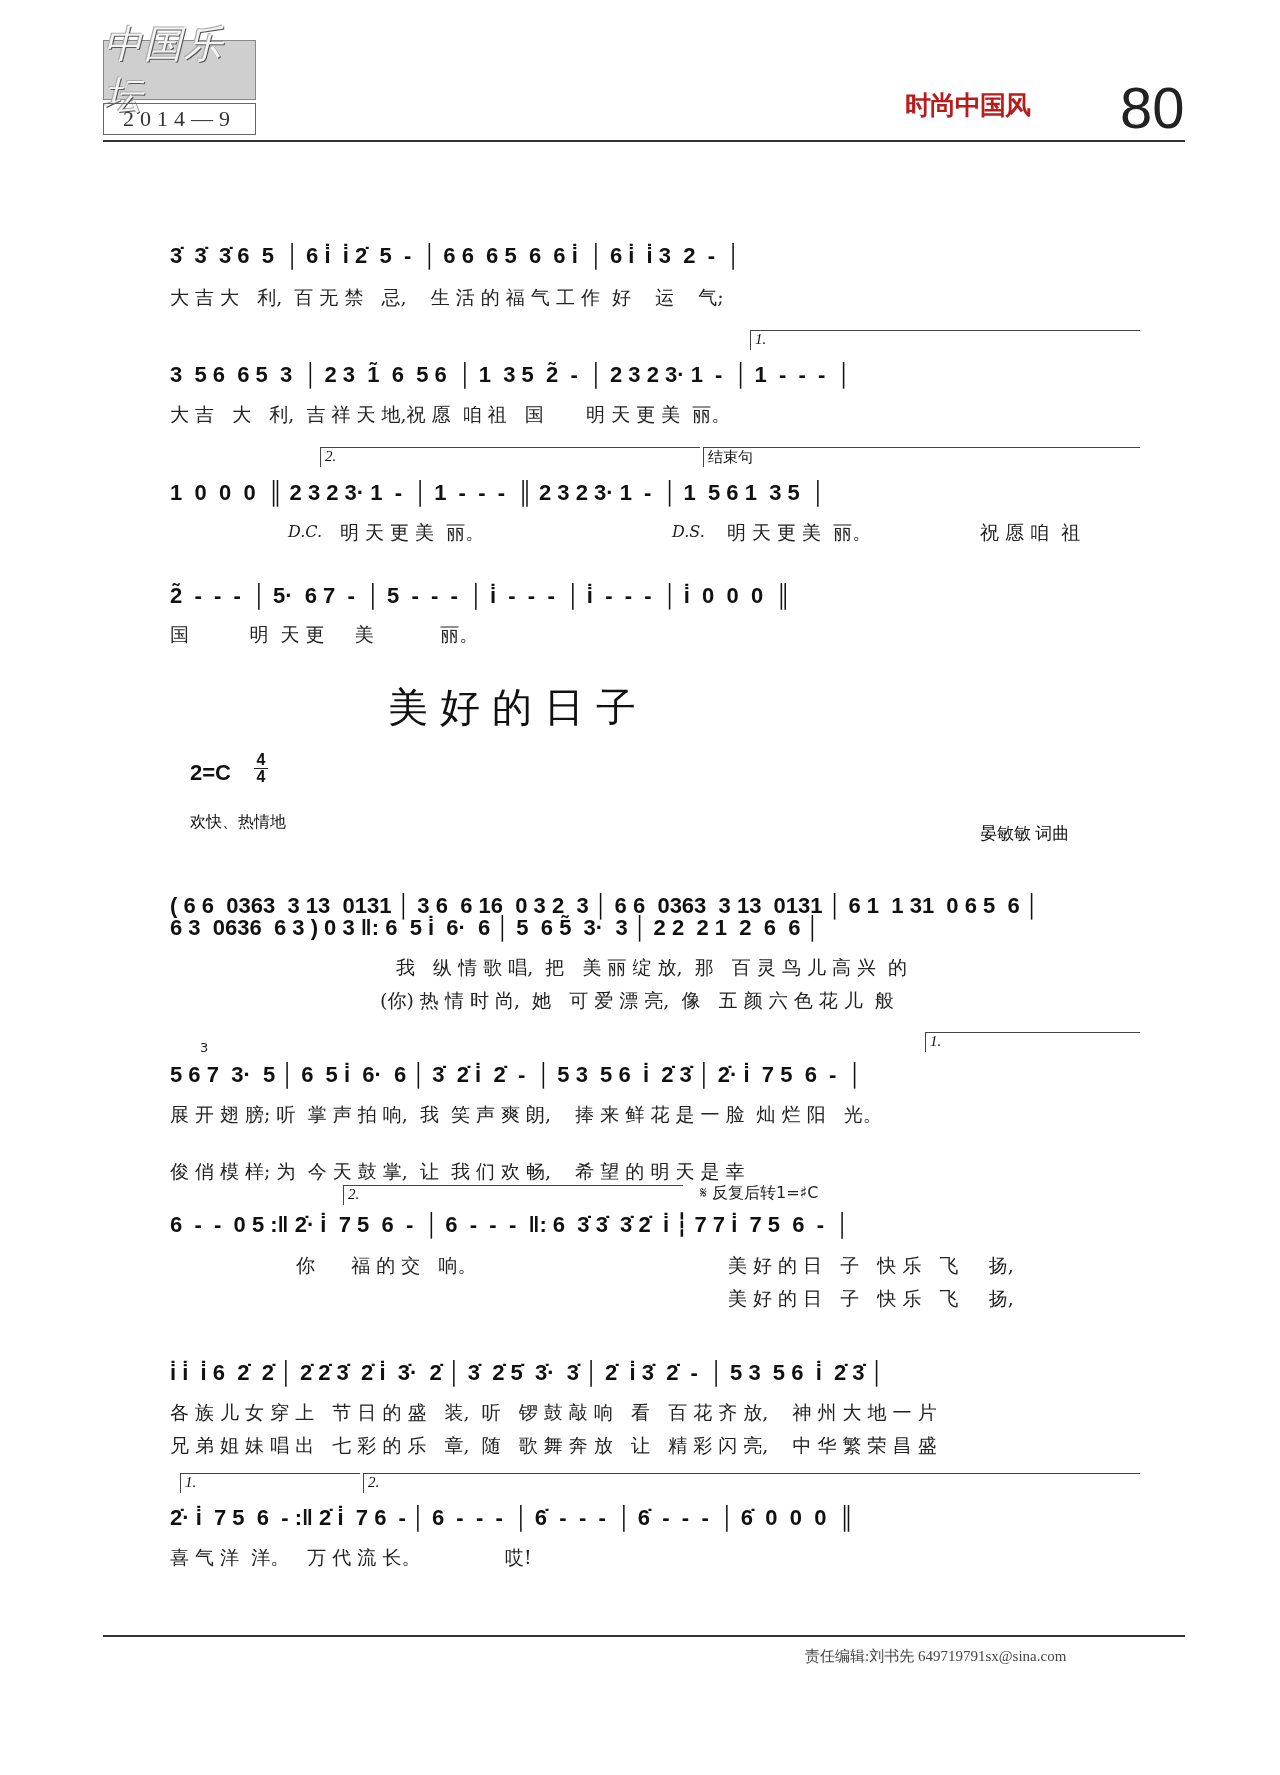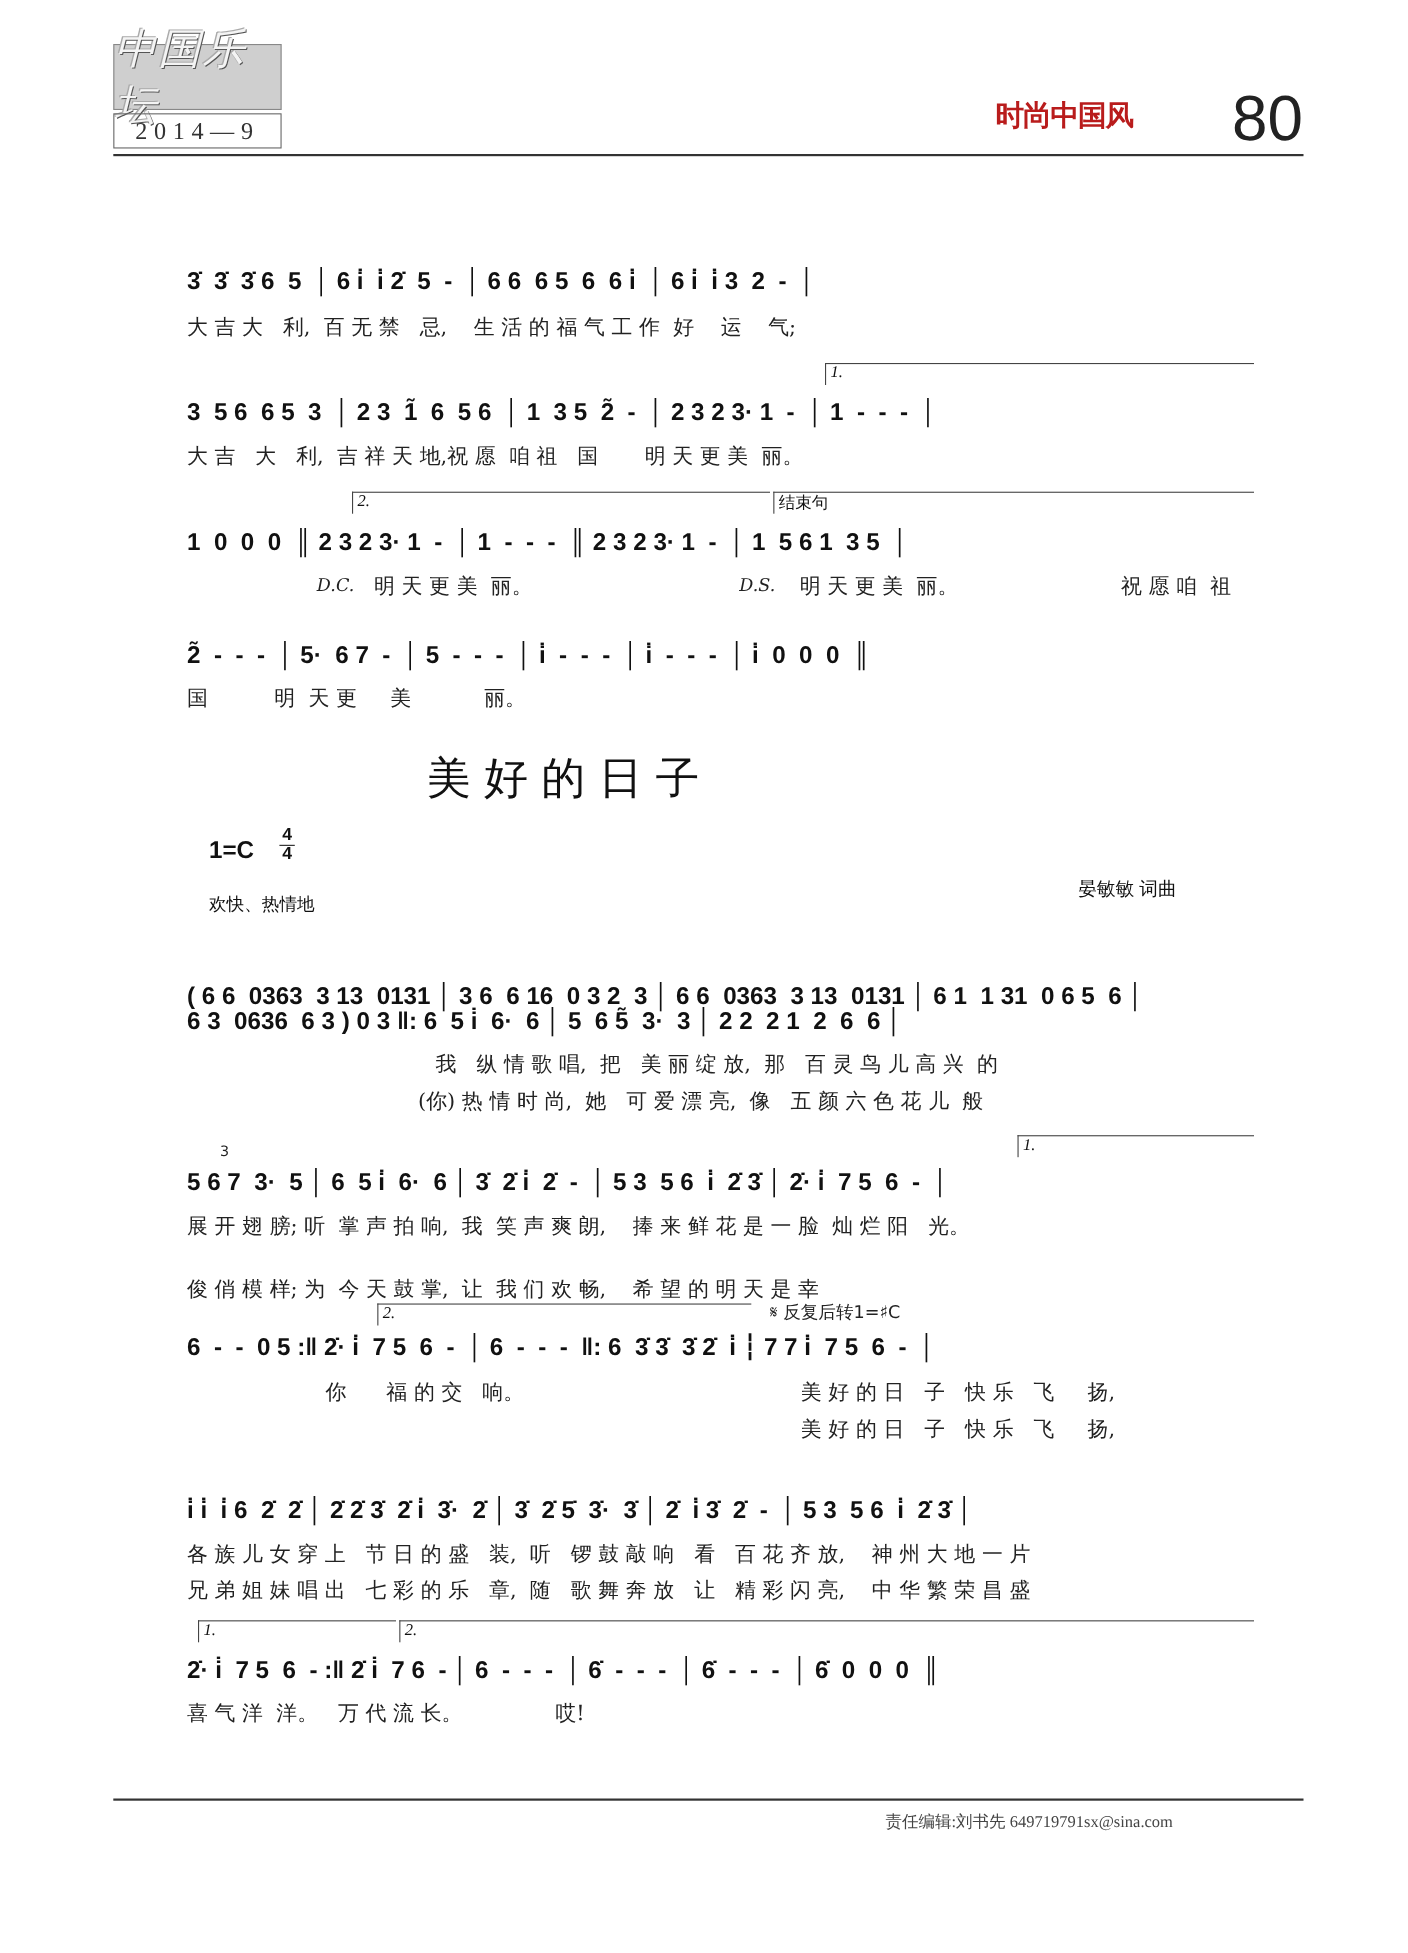--- a/index.html
+++ b/index.html
@@ -27,21 +27,21 @@
            font-family:"Liberation Serif", serif; font-style:italic; font-size:15px; padding-left:4px; box-sizing:border-box; }
   .small-label { position:absolute; font-family:"DejaVu Sans", sans-serif; font-size:16px; color:#222; }
 
   .song-title { left:0; width:1036px; top:680px; text-align:center; font-family:"DejaVu Sans", sans-serif;
                 font-size:40px; letter-spacing:12px; color:#111; }
   .key-sig { left:190px; top:760px; font-family:"Liberation Sans", sans-serif; font-weight:bold; font-size:22px; }
   .time-sig { left:254px; top:752px; font-family:"Liberation Sans", sans-serif; font-weight:bold; font-size:16px;
               line-height:16px; text-align:center; width:14px; }
   .time-sig .frac { border-top:1.5px solid #222; display:block; }
   .tempo { left:190px; top:812px; font-family:"DejaVu Sans", sans-serif; font-size:16px; }
-  .composer { left:980px; top:797px; font-family:Liberation Sans, sans-serif; font-size:17px; }
+  .composer { left:980px; top:822px; font-family:Liberation Serif, serif; font-size:17px; }
 
   .footer-rule { left:103px; top:1635px; width:1082px; height:1.5px; background:#333; }
   .footer { left:805px; top:1647px; font-family:"Liberation Serif", serif; font-size:15px; color:#444; }
 </style>
 </head>
 <body>
 
 <div class="abs logo-box">中国乐坛</div>
 <div class="abs issue-box">2014—9</div>
 <div class="abs section-title">时尚中国风</div>
@@ -57,28 +57,28 @@
   <div class="abs note-line" style="left:170px; top:362px;">3  5 6  6 5  3  │ 2 3  1̃  6  5 6  │ 1  3 5  2̃  -  │ 2 3 2 3· 1  -  │ 1  -  -  -  │</div>
   <div class="abs lyric" style="left:170px; top:402px;">大 吉   大   利,  吉 祥 天 地,祝 愿  咱 祖   国       明 天 更 美  丽。</div>
 
   <div class="abs volta" style="left:320px; top:447px; width:380px;">2.</div>
   <div class="abs volta" style="left:703px; top:447px; width:437px; font-style:normal; font-family:'DejaVu Sans', sans-serif;">结束句</div>
   <div class="abs note-line" style="left:170px; top:480px;">1  0  0  0  ║ 2 3 2 3· 1  -  │ 1  -  -  -  ║ 2 3 2 3· 1  -  │ 1  5 6 1  3 5  │</div>
   <div class="abs lyric" style="left:288px; top:522px; font-style:italic; font-size:16px;">D.C.</div>
   <div class="abs lyric" style="left:340px; top:520px;">明 天 更 美  丽。</div>
   <div class="abs lyric" style="left:672px; top:522px; font-style:italic; font-size:16px;">D.S.</div>
   <div class="abs lyric" style="left:727px; top:520px;">明 天 更 美  丽。</div>
-  <div class="abs lyric" style="left:1019px; top:520px;">祝 愿 咱  祖</div>
+  <div class="abs lyric" style="left:980px; top:520px;">祝 愿 咱  祖</div>
 
   <div class="abs note-line" style="left:170px; top:583px;">2̃  -  -  -  │ 5·  6 7  -  │ 5  -  -  -  │ i̇  -  -  -  │ i̇  -  -  -  │ i̇  0  0  0  ║</div>
   <div class="abs lyric" style="left:170px; top:622px;">国          明  天 更     美           丽。</div>
 </div>
 
 <div class="abs song-title">美好的日子</div>
-<div class="abs key-sig">1=C</div>
+<div class="abs key-sig">2=C</div>
 <div class="abs time-sig">
   <span>4</span>
   <span class="frac">4</span>
 </div>
 <div class="abs tempo">欢快、热情地</div>
 <div class="abs composer">晏敏敏 词曲</div>
 
 <div>
 
   <div class="abs note-line" style="left:170px; top:845px;margin-top:48px;">( 6 6  0363  3 13  0131 │ 3 6  6 16  0 3 2  3 │ 6 6  0363  3 13  0131 │ 6 1  1 31  0 6 5  6 │</div>

